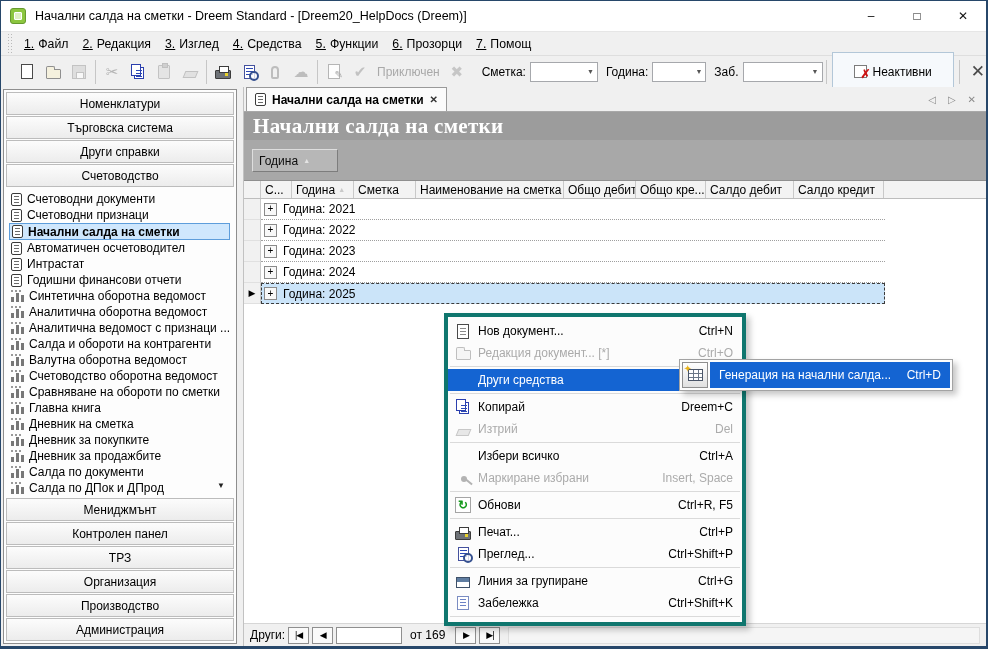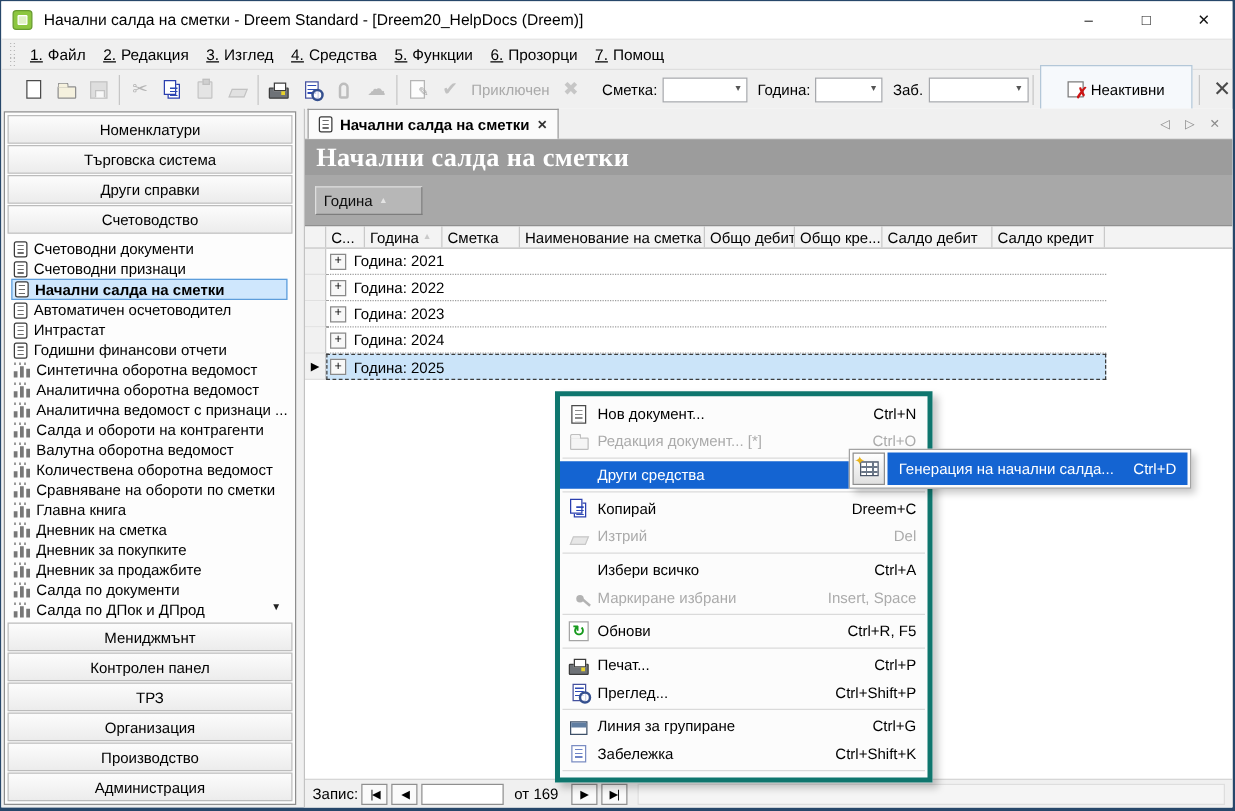--- a/index.html
+++ b/index.html
@@ -316,21 +316,21 @@
         <div class="side-item">
             <span class="ic ic-chart"></span>
             <span>Салда и обороти на контрагенти</span>
           </div>
         <div class="side-item">
             <span class="ic ic-chart"></span>
             <span>Валутна оборотна ведомост</span>
           </div>
         <div class="side-item">
             <span class="ic ic-chart"></span>
-            <span>Количествена оборотна ведомост</span>
+            <span>Счетоводство оборотна ведомост</span>
           </div>
         <div class="side-item">
             <span class="ic ic-chart"></span>
             <span>Сравняване на обороти по сметки</span>
           </div>
         <div class="side-item">
             <span class="ic ic-chart"></span>
             <span>Главна книга</span>
           </div>
         <div class="side-item">
@@ -473,21 +473,21 @@
           <div class="td-group">
             <span class="expand-btn">+</span>
             <span>Година: 2025</span>
           </div>
         </div>
       </div>
 
       <div class="main-fill"></div>
 
       <div class="statusbar">
-        <span>Запис:</span>
+        <span>Други:</span>
         <div class="nav-btn">
             <span>|◀</span>
           </div>
         <div class="nav-btn">
             <span>◀</span>
           </div>
         <input class="rec-input" value="" style="">
         <span class="of-label">от 169</span>
         <div class="nav-btn">
             <span>▶</span>

